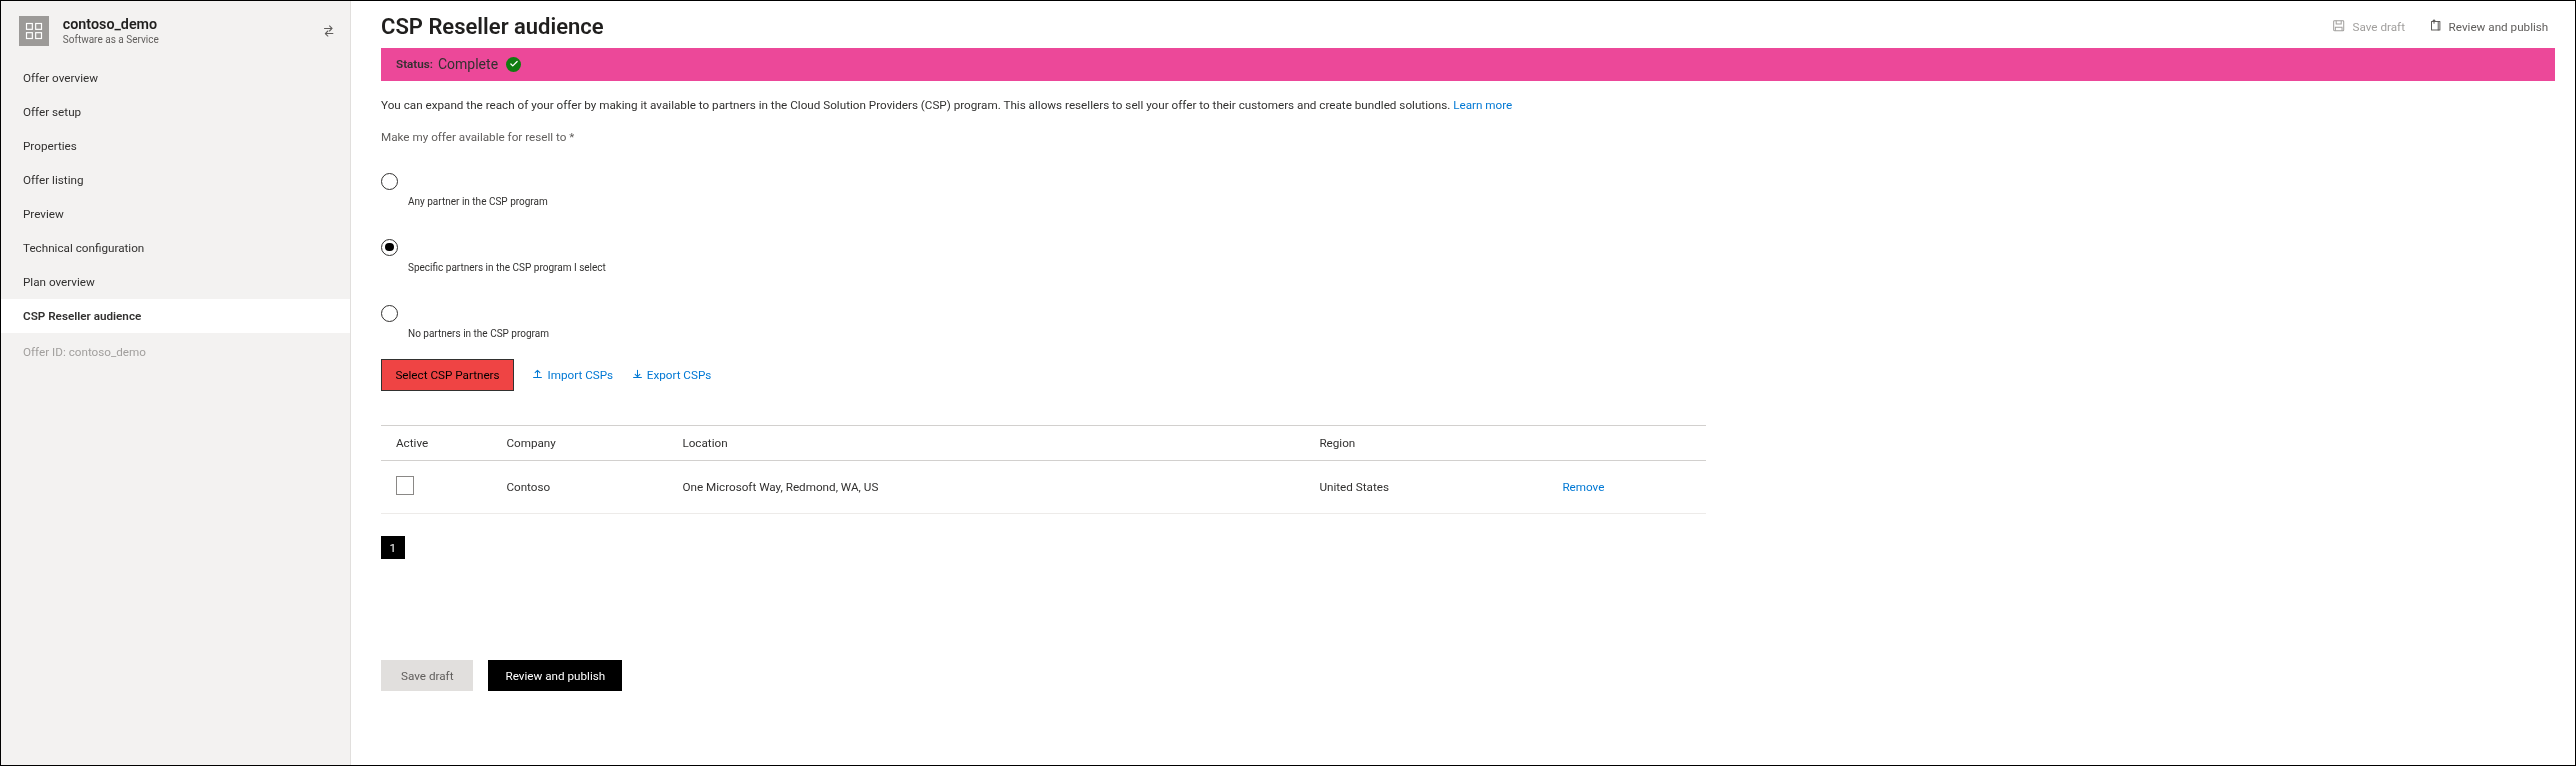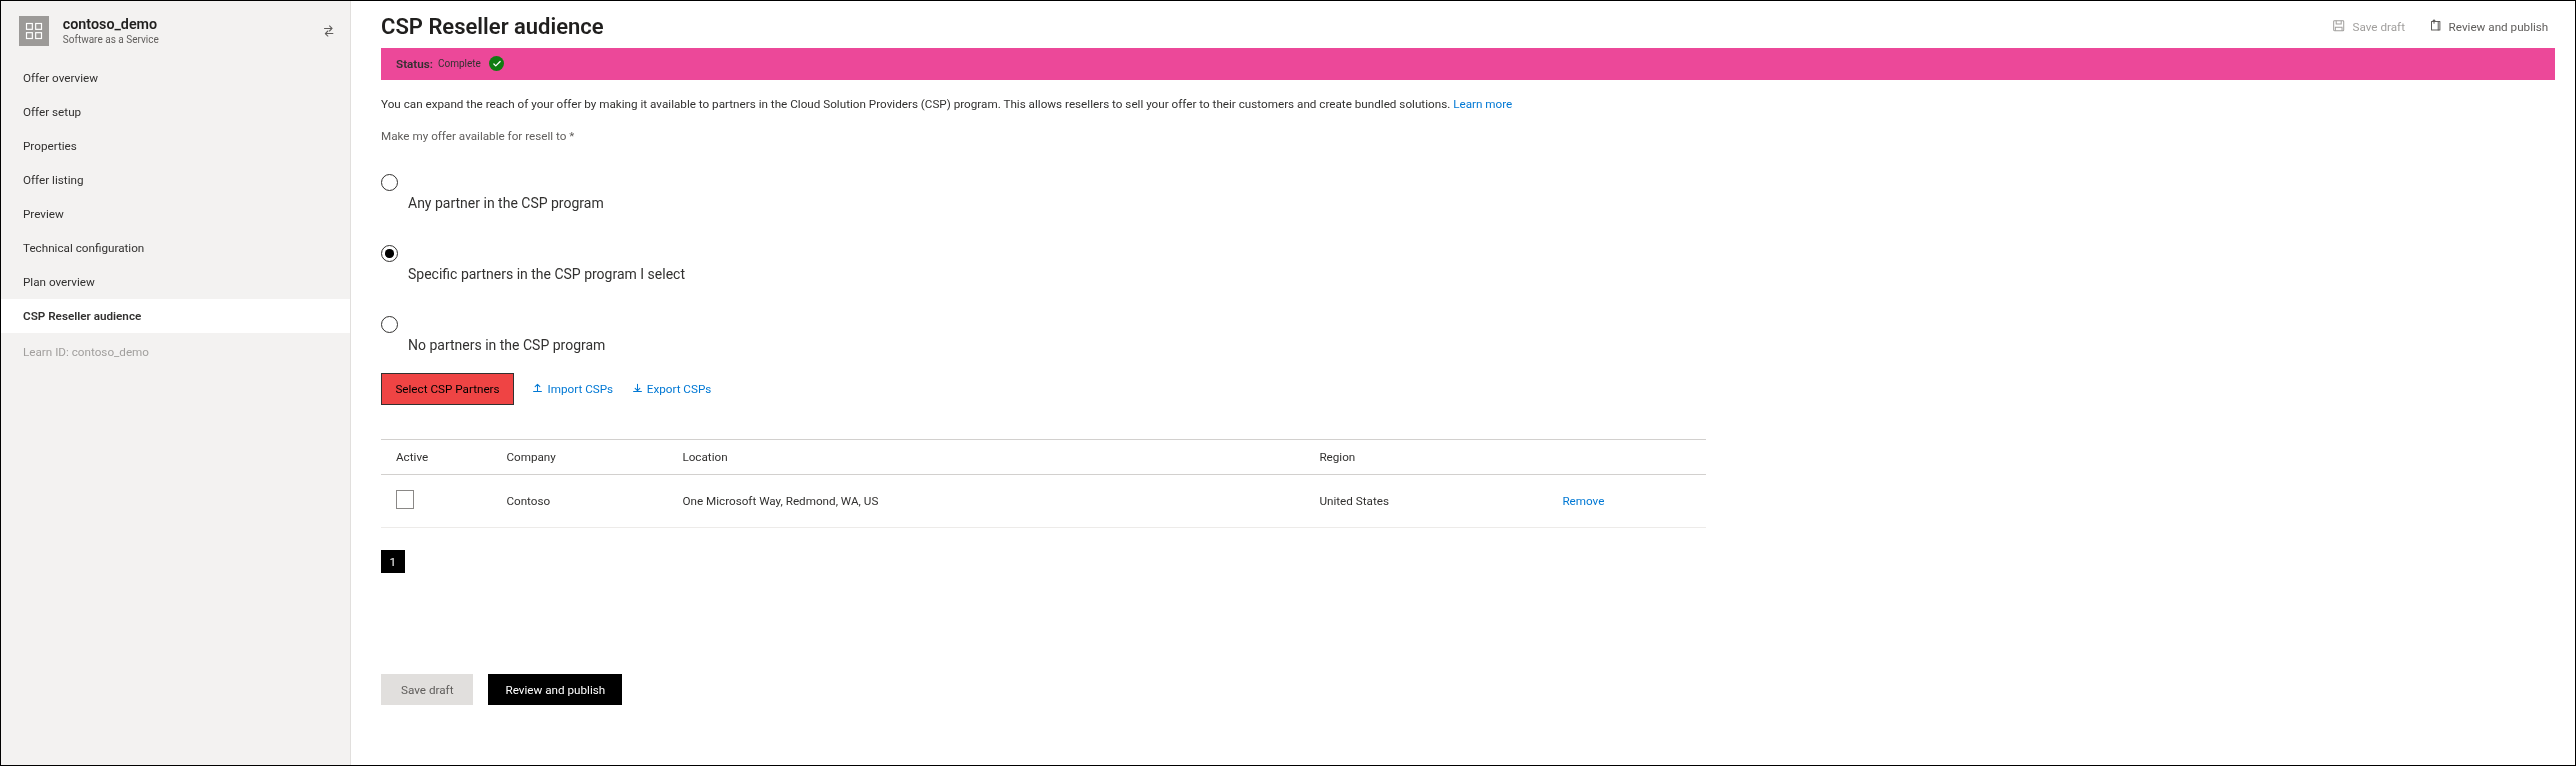--- a/index.html
+++ b/index.html
@@ -73,21 +73,21 @@
   }
   .header-action.disabled { color: #a19f9d; cursor: default; }
 
   .status-bar {
     background: #ec4899;
     padding: 8.4px 15px;
     display: flex; align-items: center; gap: 5px;
     margin-bottom: 17px;
   }
   .status-label { font-size: 11.7px; font-weight: 600; }
-  .status-value { font-size: 10px; }
+  .status-value { font-size: 14px; }
   .status-check {
     width: 15px; height: 15px; border-radius: 50%;
     background: #107c10; display: inline-flex; align-items: center; justify-content: center;
     margin-left: 3.4px;
   }
   .status-check svg { width: 10px; height: 10px; fill: #fff; }
 
   .content { max-width: 1593px; }
 
   .desc { font-size: 11.7px; color: #323130; margin-bottom: 18.4px; }
@@ -98,21 +98,21 @@
   .radio-group { margin-bottom: 20px; }
   .radio-row { display: flex; align-items: center; gap: 10px; margin-bottom: 15px; cursor: pointer; }
   .radio-outer {
     width: 17px; height: 17px; border-radius: 50%; border: 0.8px solid #323130;
     display: flex; align-items: center; justify-content: center; flex-shrink: 0;
     background: #fff;
   }
   .radio-outer.checked .radio-inner {
     width: 8.4px; height: 8.4px; border-radius: 50%; background: #000;
   }
-  .radio-label { font-size: 14px; color: #323130; margin-top: 40px; }
+  .radio-label { font-size: 10px; color: #323130; margin-top: 40px; }
 
   .actions-row { display: flex; align-items: center; gap: 18.4px; margin-bottom: 34px; }
   .btn-outline {
     border: 0.8px solid #323130;
     background: #ef4444;
     padding: 8.4px 13.4px;
     font-size: 11.7px;
     cursor: pointer;
     font-family: inherit;
   }
@@ -197,21 +197,21 @@
     <nav class="nav" id="nav">
         <div class="nav-item">Offer overview</div>
         <div class="nav-item">Offer setup</div>
         <div class="nav-item">Properties</div>
         <div class="nav-item">Offer listing</div>
         <div class="nav-item">Preview</div>
         <div class="nav-item">Technical configuration</div>
         <div class="nav-item">Plan overview</div>
         <div class="nav-item selected">CSP Reseller audience</div>
       </nav>
-    <div class="nav-offerid">Learn ID: contoso_demo</div>
+    <div class="nav-offerid">Offer ID: contoso_demo</div>
   </aside>
 
   <main class="main">
     <div class="main-header">
       <h1 class="page-title">CSP Reseller audience</h1>
       <div class="header-actions">
         <div class="header-action disabled">
           <span>
             <svg width="13.4" height="13.4" viewBox="0 0 16 16">
                 <g fill="none" stroke="#a19f9d" stroke-width="1.2">

